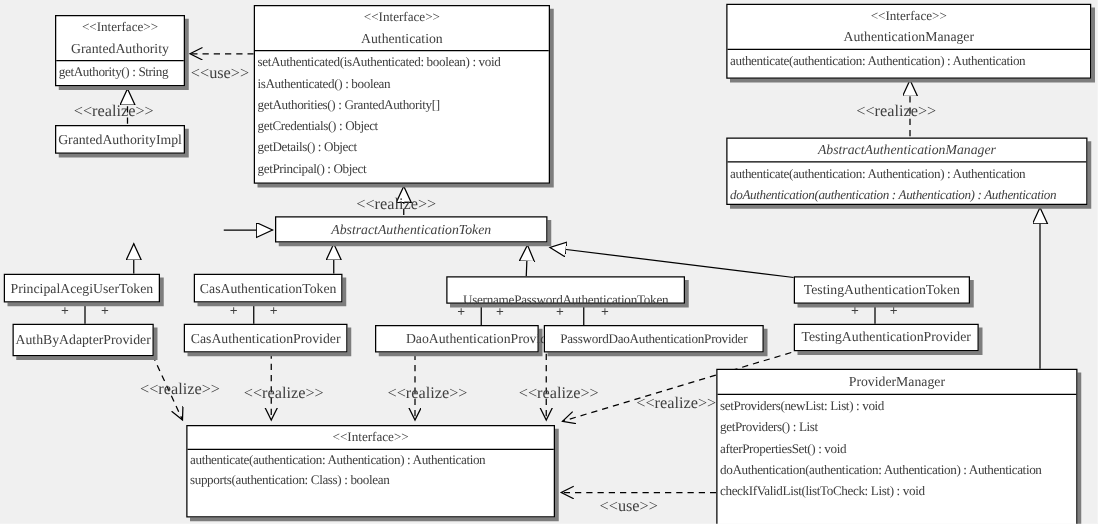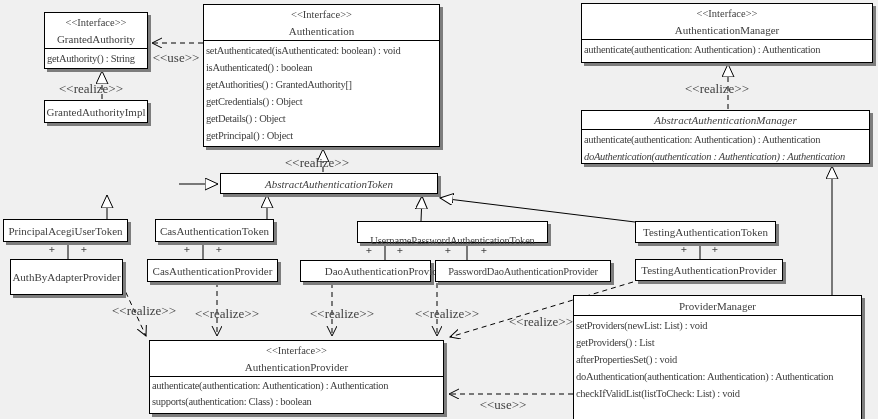--- a/index.html
+++ b/index.html
@@ -141,21 +141,21 @@
   </div>
 
   <div class="uml-box single" style="left:357px;top:221px;width:191px;height:22px;">
     <div class="name" style="font-size:10.5px;letter-spacing:-0.2px;margin-top:16px;">UsernamePasswordAuthenticationToken</div>
   </div>
 
   <div class="uml-box single" style="left:635px;top:221px;width:141px;height:22px;">
     <div class="name">TestingAuthenticationToken</div>
   </div>
 
-  <div class="uml-box single" style="left:10px;top:259px;width:113px;height:36px;">
+  <div class="uml-box single" style="left:10px;top:259px;width:113px;height:26px;">
     <div class="name">AuthByAdapterProvider</div>
   </div>
 
   <div class="uml-box single" style="left:147px;top:259px;width:131px;height:23px;">
     <div class="name">CasAuthenticationProvider</div>
   </div>
 
   <div class="uml-box single" style="left:300px;top:260px;width:131px;height:22px;padding-left:40px;">
     <div class="name">DaoAuthenticationProvider</div>
   </div>
@@ -164,21 +164,20 @@
     <div class="name" style="font-size:10.5px;letter-spacing:-0.2px;">PasswordDaoAuthenticationProvider</div>
   </div>
 
   <div class="uml-box single" style="left:635px;top:259px;width:148px;height:22px;">
     <div class="name">TestingAuthenticationProvider</div>
   </div>
 
   <div class="uml-box m16" style="left:149px;top:340px;width:295px;height:74px;">
     <div class="title">
       <div class="stereo">&lt;&lt;Interface&gt;&gt;</div>
-      <div class="name">AuthenticationProvider</div>
     </div>
     <div class="methods">
       <div class="method">authenticate(authentication: Authentication) : Authentication</div>
       <div class="method">supports(authentication: Class) : boolean</div>
     </div>
   </div>
 
   <div class="uml-box" style="left:573px;top:295px;width:289px;height:126px;">
     <div class="title" style="padding-top:2px;">
       <div class="name">ProviderManager</div>

